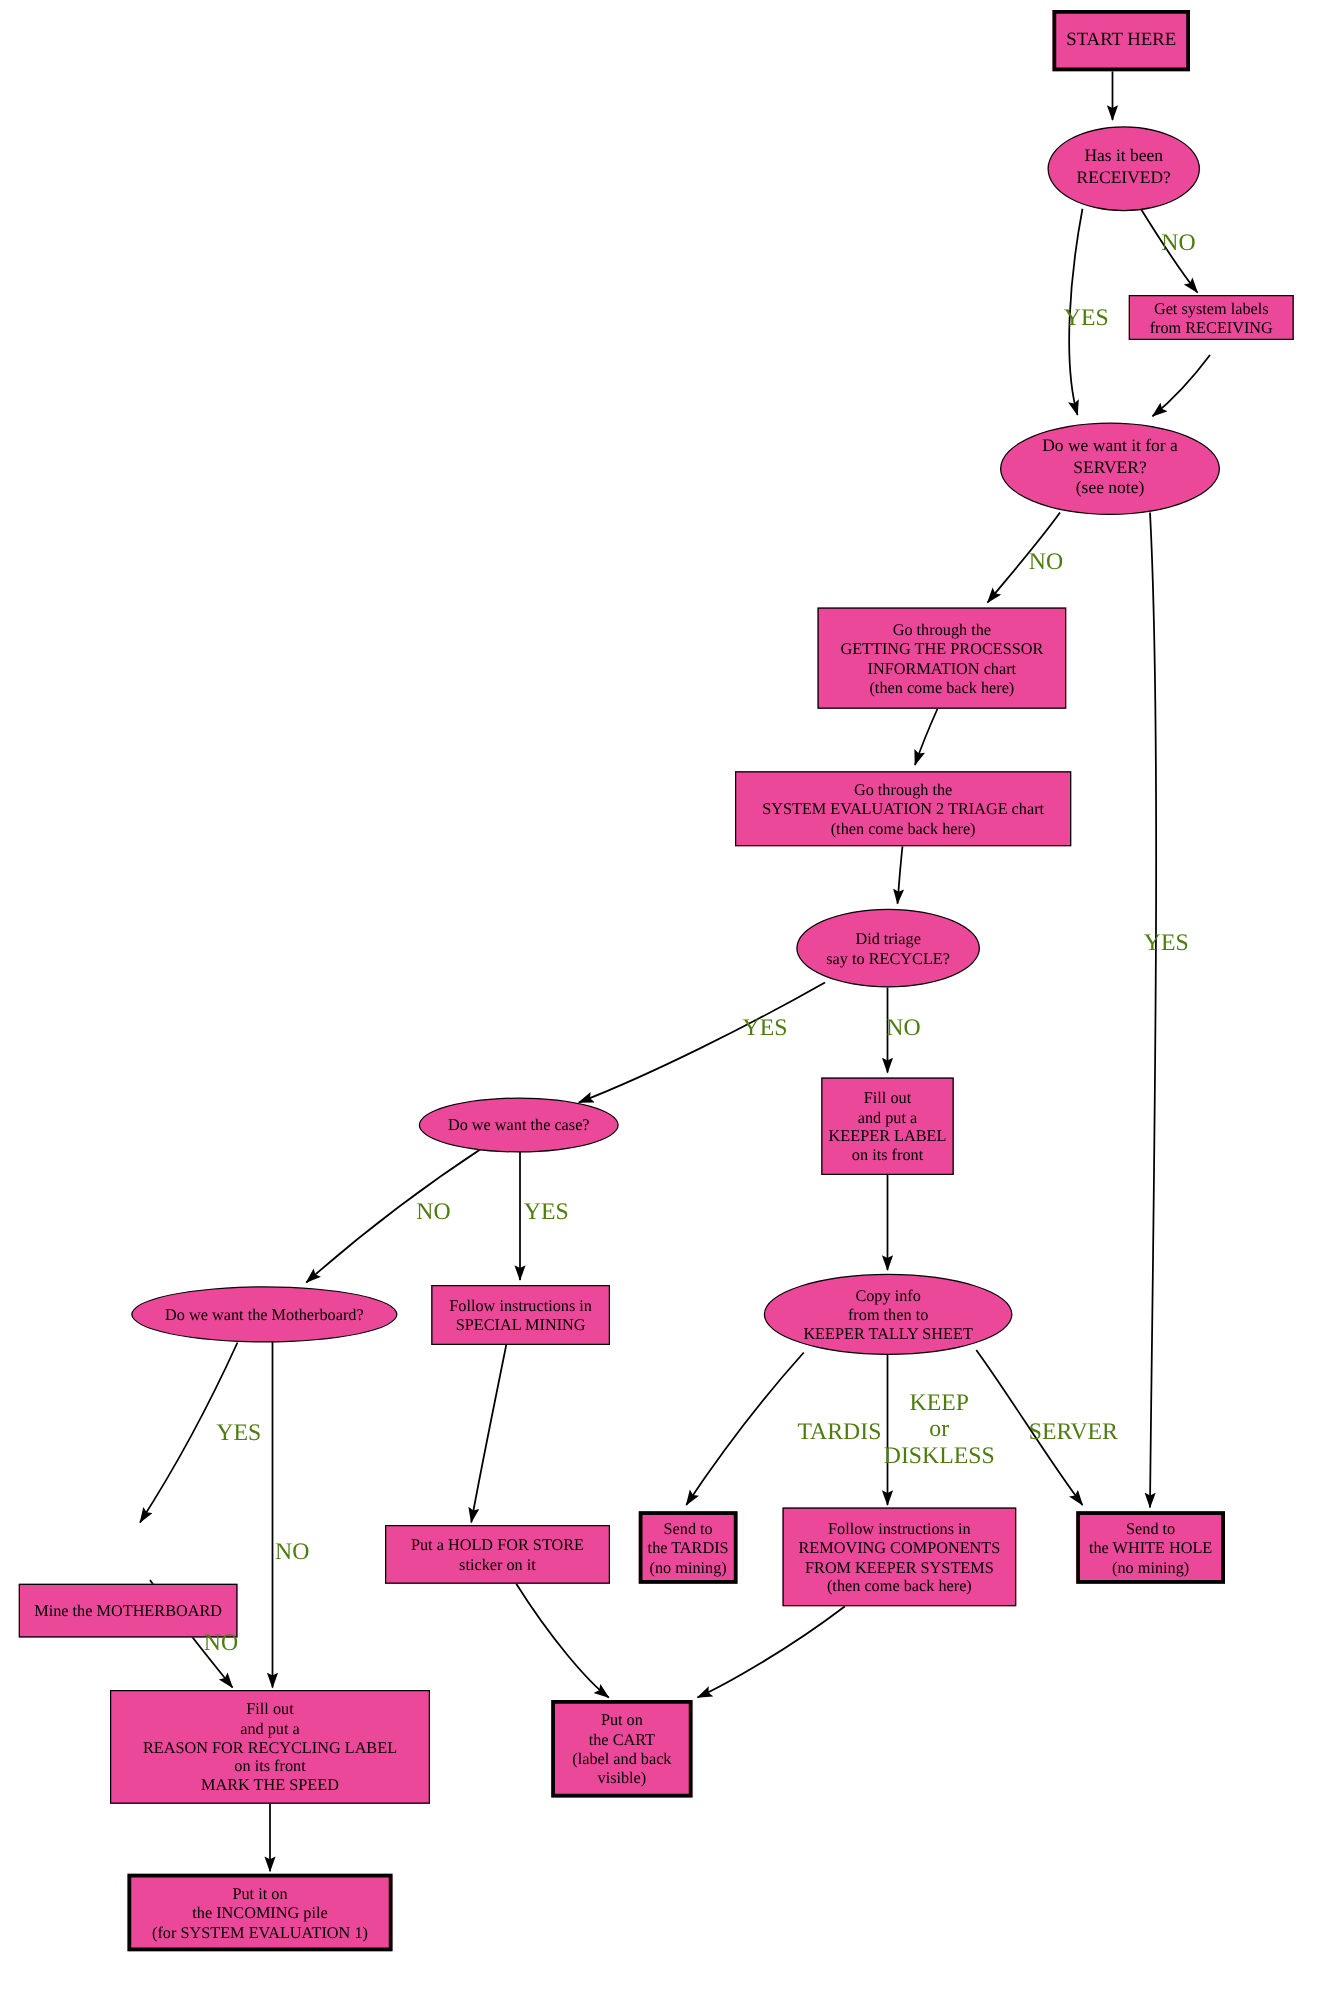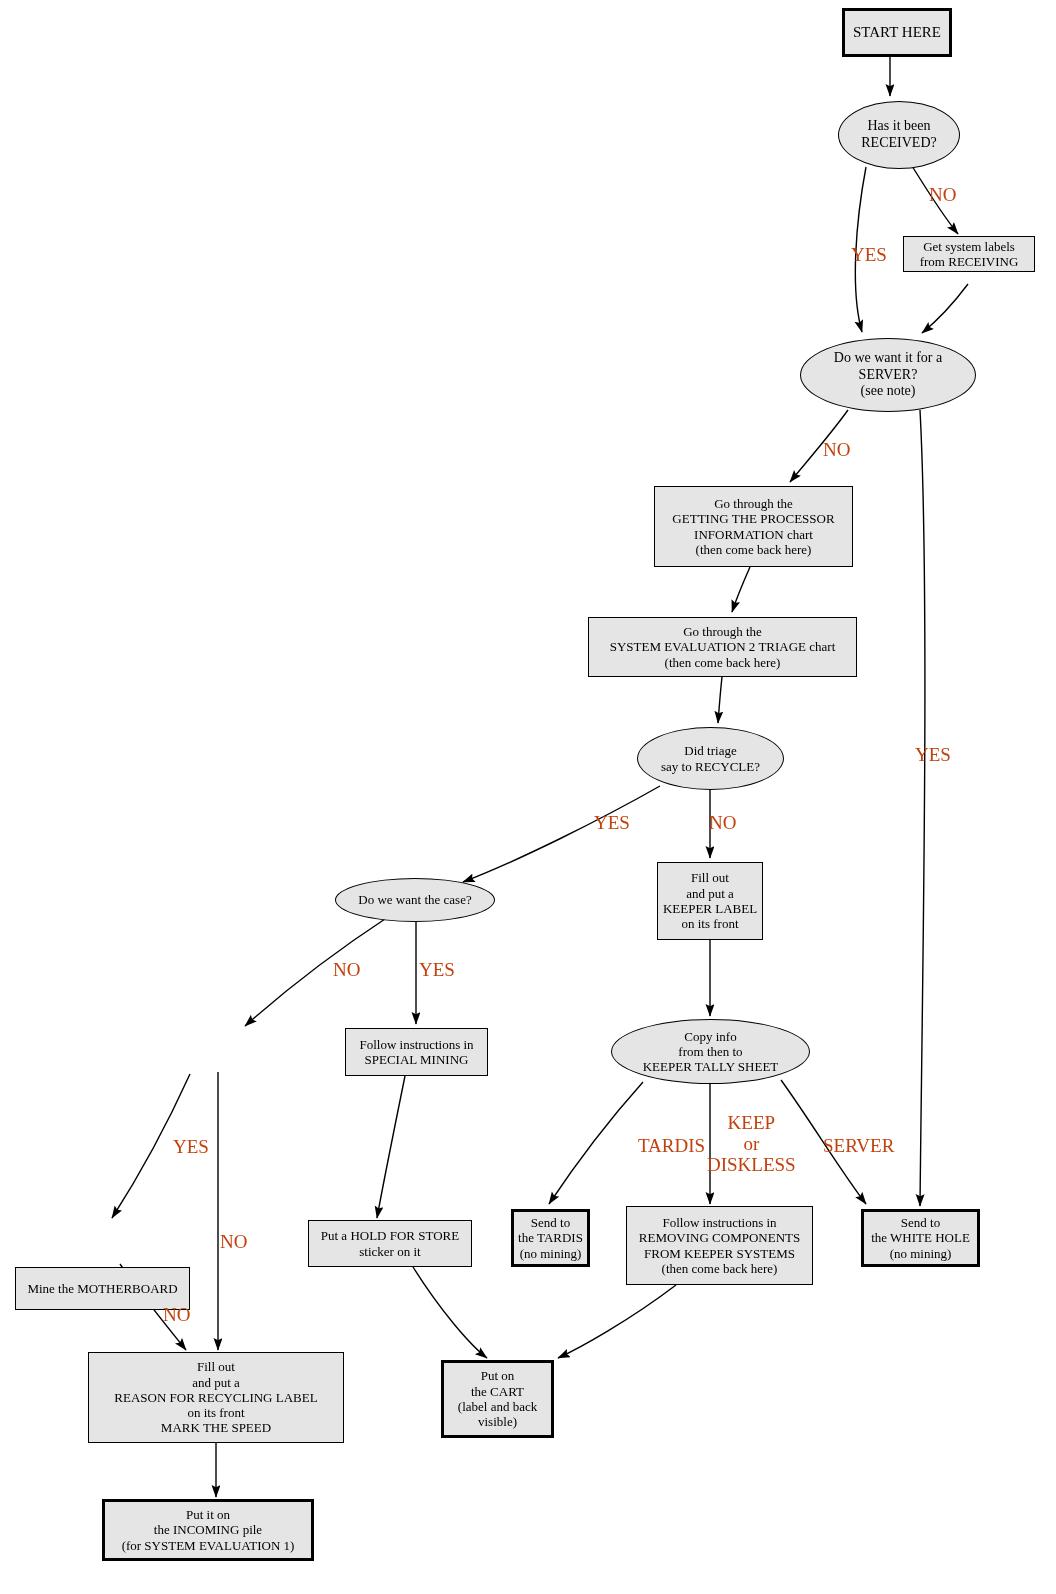--- a/index.html
+++ b/index.html
@@ -27,21 +27,21 @@
     pointer-events: none;
   }
   .node {
     position: absolute;
     box-sizing: border-box;
     display: flex;
     align-items: center;
     justify-content: center;
     text-align: center;
     line-height: 1.18;
-    background: #e5e5e5;
+    background: #ec4899;
     z-index: 2;
   }
   .node .txt {
     white-space: pre-line;
     display: block;
     width: 100%;
   }
   .box {
     border: 1px solid #000000;
   }
@@ -50,21 +50,21 @@
   }
   .ellipse {
     border: 1px solid #000000;
     border-radius: 50%;
   }
   .edge-label {
     position: absolute;
     font-family: "Liberation Serif", "DejaVu Serif", serif;
     font-size: 19px;
     line-height: 1.1;
-    color: #c2410c;
+    color: #4d7c0f;
     background: transparent;
     white-space: pre-line;
     text-align: center;
     z-index: 3;
   }
   .fs13 { font-size: 13px; }
   .fs14 { font-size: 14px; }
   .fs15 { font-size: 15px; }
 </style>
 </head>
@@ -176,31 +176,34 @@
   <div class="node ellipse fs13" style="left:335px; top:878px; width:160px; height:44px;">
     <span class="txt">Do we want the case?</span>
   </div>
 
   <div class="node ellipse fs13" style="left:611px; top:1019px; width:199px; height:65px;">
     <span class="txt">Copy info
 from then to
 KEEPER TALLY SHEET</span>
   </div>
 
+  <div class="node ellipse fs13" style="left:105px; top:1029px; width:213px; height:45px;">
+    <span class="txt">Do we want the Motherboard?</span>
+  </div>
 
   <div class="node box fs13" style="left:345px; top:1028px; width:143px; height:48px;">
     <span class="txt">Follow instructions in
 SPECIAL MINING</span>
   </div>
 
   <div class="node box fs13" style="left:15px; top:1221px; width:175px; height:43px;margin-top:46px;">
     <span class="txt">Mine the MOTHERBOARD</span>
   </div>
 
-  <div class="node box fs13" style="left:308px; top:1220px; width:164px; height:47px;">
+  <div class="node box fs13" style="left:308px; top:1220px; width:180px; height:47px;">
     <span class="txt">Put a HOLD FOR STORE
 sticker on it</span>
   </div>
 
   <div class="node box thick fs13" style="left:511px; top:1209px; width:79px; height:58px;">
     <span class="txt">Send to
 the TARDIS
 (no mining)</span>
   </div>
 

